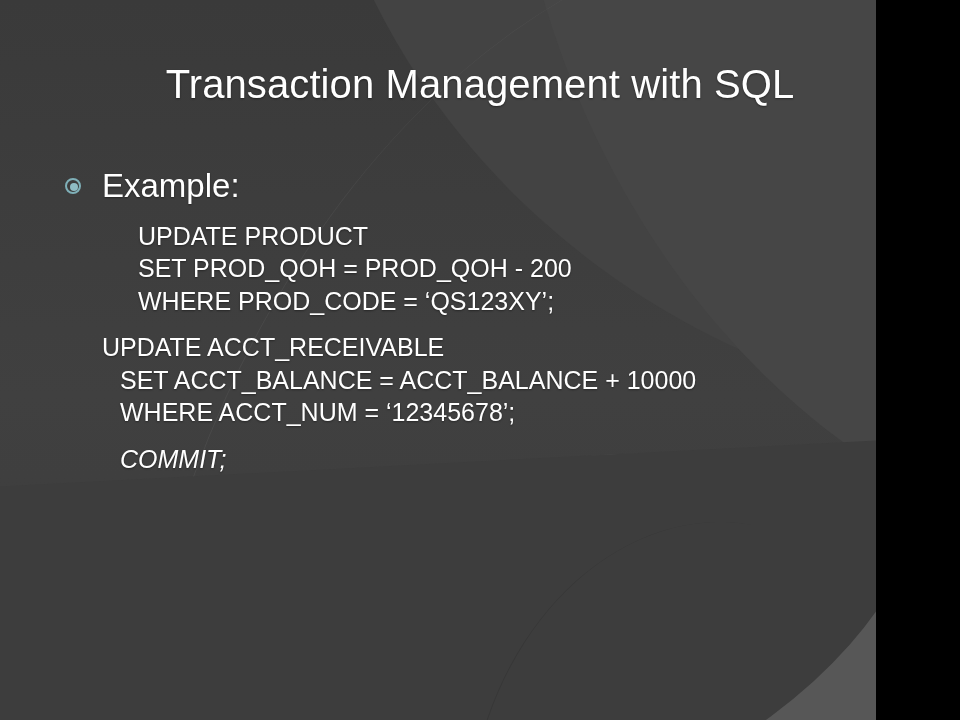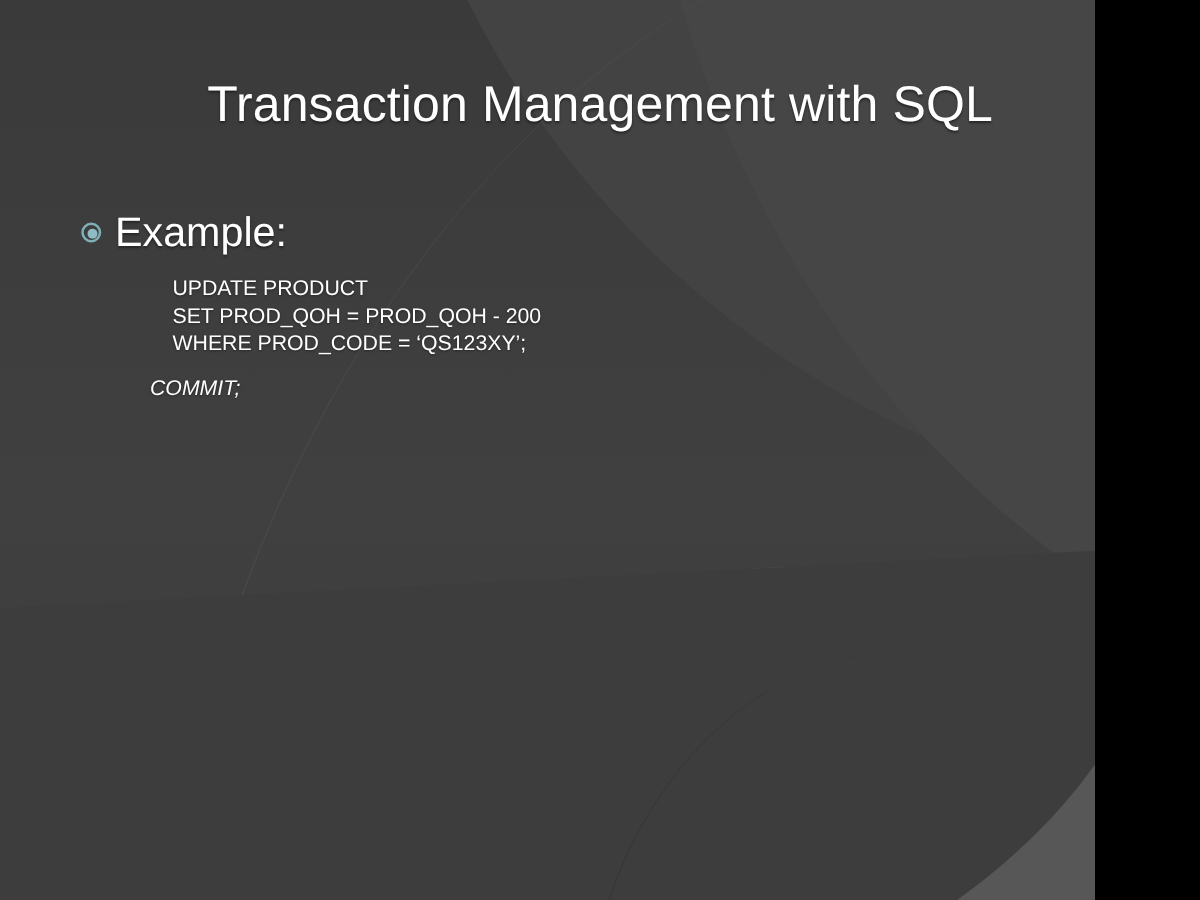--- a/index.html
+++ b/index.html
@@ -131,21 +131,21 @@
     position: absolute;
     left: 64px;
     top: 166px;
     width: 790px;
     color: #ffffff;
   }
 
   .bullet-row {
     display: flex;
     align-items: flex-start;
-    gap: 8px;
+    gap: 18px;
     margin-bottom: 8px;
   }
   .bullet-glyph {
     flex: 0 0 auto;
     width: 20px;
     height: 20px;
     margin-top: 11px;
     position: relative;
   }
   .bullet-glyph .ring {
@@ -164,21 +164,21 @@
     border-radius: 50%;
   }
   .bullet-label {
     font-size: 33px;
     line-height: 1.2;
     color: #ffffff;
     text-shadow: 0 1px 2px rgba(0,0,0,0.4);
   }
 
   .sql-para {
-    font-size: 17px;
+    font-size: 25px;
     line-height: 1.30;
     color: #ffffff;
     text-shadow: 0 1px 2px rgba(0,0,0,0.4);
     margin: 0 0 14px 0;
     padding-left: 56px;
     text-indent: -18px;
     white-space: pre-wrap;
     word-break: normal;
   }
   .sql-para.first {
@@ -218,18 +218,21 @@
           <span class="ring"></span>
           <span class="dot"></span>
         </span>
         <span class="bullet-label">Example:</span>
       </div>
 
       <div class="sql-para first">UPDATE PRODUCT
 SET PROD_QOH = PROD_QOH - 200
 WHERE PROD_CODE = ‘QS123XY’;</div>
 
+      <div class="sql-para">UPDATE ACCT_RECEIVABLE
+SET ACCT_BALANCE = ACCT_BALANCE + 10000
+WHERE ACCT_NUM = ‘12345678’;</div>
 
       <div class="sql-para last">COMMIT;</div>
 
     </div>
   </div>
 </div>
 
 </body></html>

